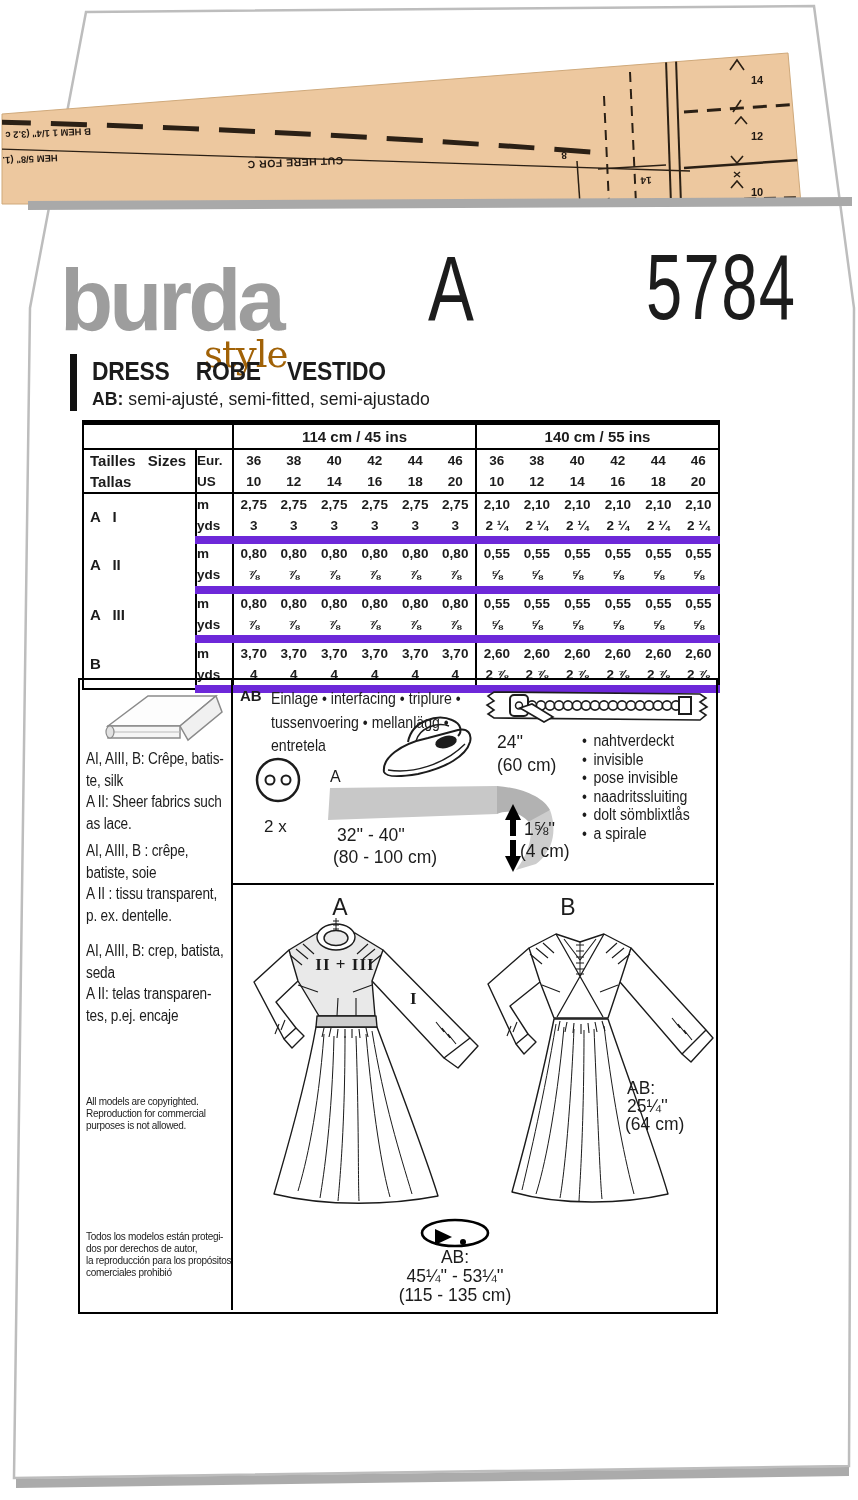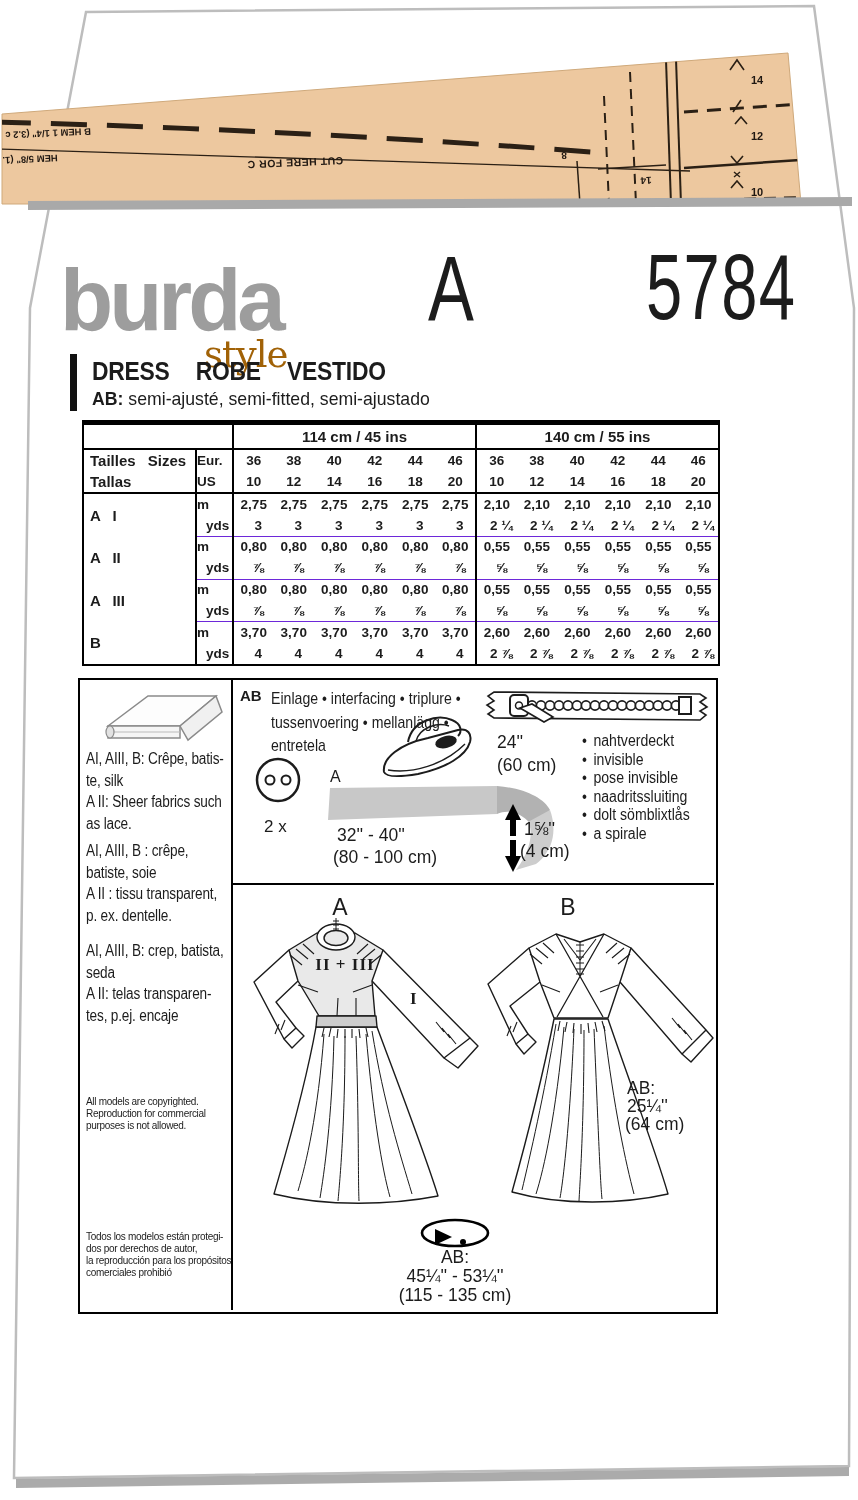--- a/index.html
+++ b/index.html
@@ -22,21 +22,21 @@
           font-weight:700;}
   #ytable td{padding:0;text-align:center;font-size:13.5px;line-height:1;height:20.9px;overflow:hidden;}
   #ytable tr.r1 td{height:23px;font-size:15px;}
   #ytable tr.r2 td,#ytable tr.r3 td{height:21px;}
   #ytable td.gh{border-left:2px solid #000;border-bottom:2px solid #000;}
   #ytable td.c-empty{border-bottom:2px solid #000;}
   #ytable td.lbl{text-align:left;padding-left:6px;font-size:15px;word-spacing:8px;}
   #ytable td.unit{text-align:left;padding-right:4px;border-left:2px solid #000;border-right:2px solid #000;font-size:13.5px;}
   #ytable td.gs{border-left:2px solid #000;}
   #ytable tr.rule td{border-bottom:2px solid #000;}
-  #ytable tr.sep td{border-bottom:1px solid #6d28d9;padding-left:9px;}
+  #ytable tr.sep td{border-bottom:8px solid #6d28d9;}
   
   .panel-line{background:#000;}
   .ftext{font-size:16px;line-height:21.5px;letter-spacing:-.2px;}
   .ctext{font-size:10px;font-weight:400;line-height:12px;letter-spacing:-.3px;}
   .ntext{font-size:17px;line-height:23.5px;}
   .bullets{font-size:16px;line-height:18.6px;}
   .bullet-row{white-space:nowrap;}
   .bdot{display:inline-block;width:13px;}
   .meas{font-size:17.5px;line-height:18.5px;}
   .tline{white-space:pre;}

